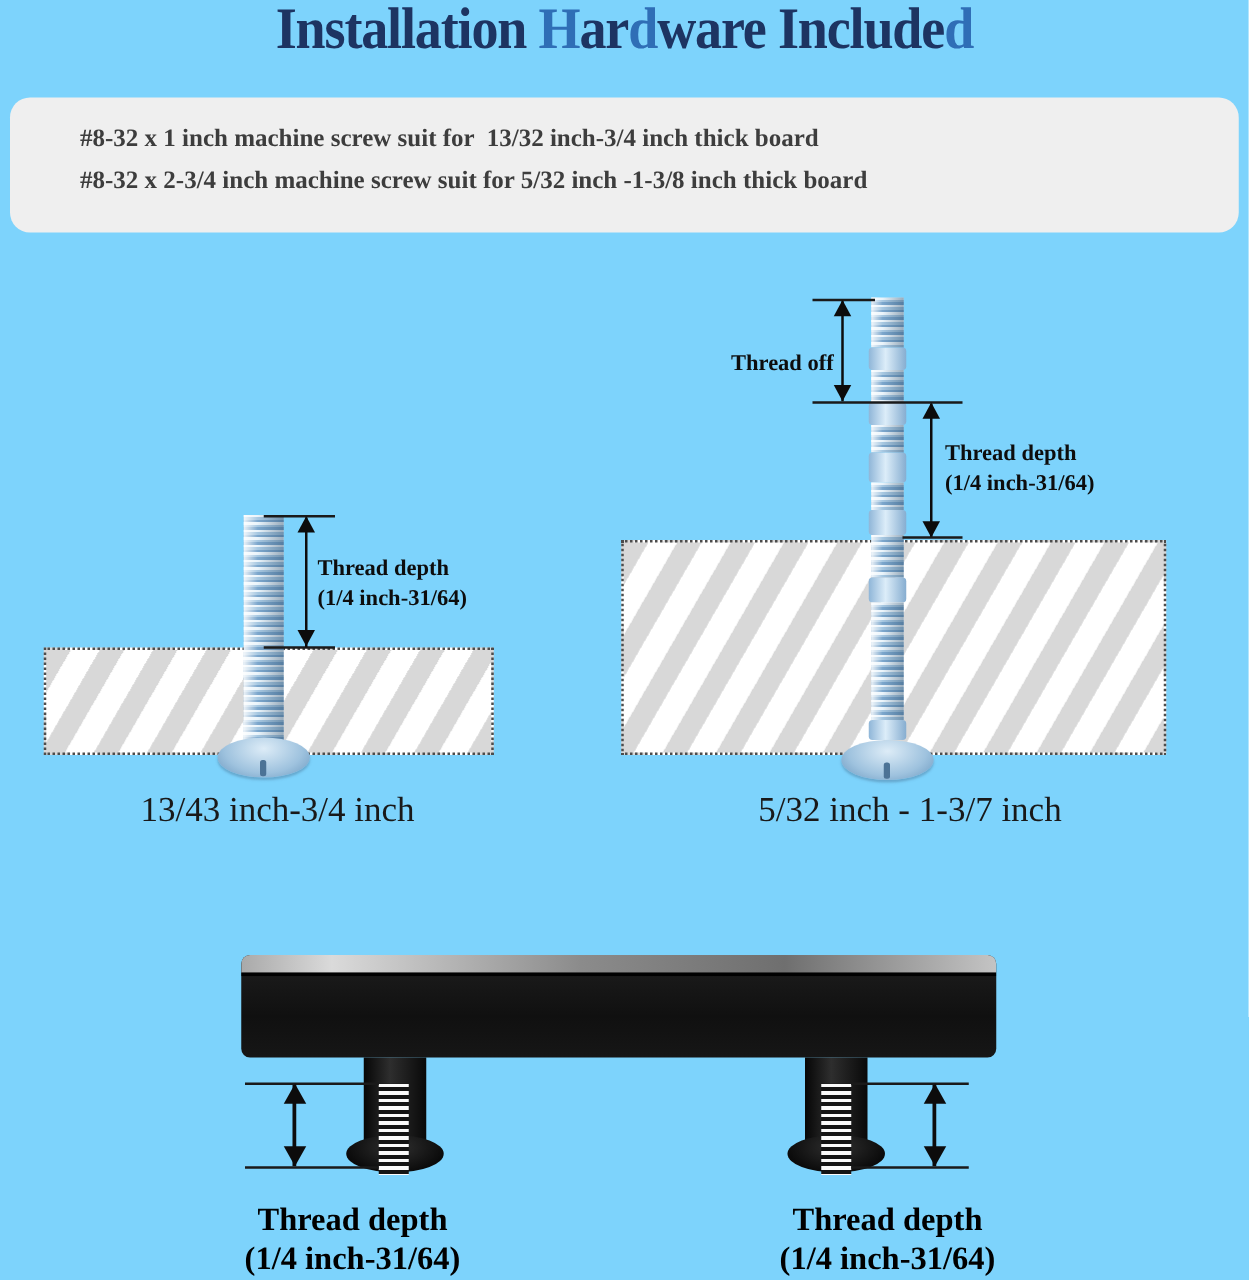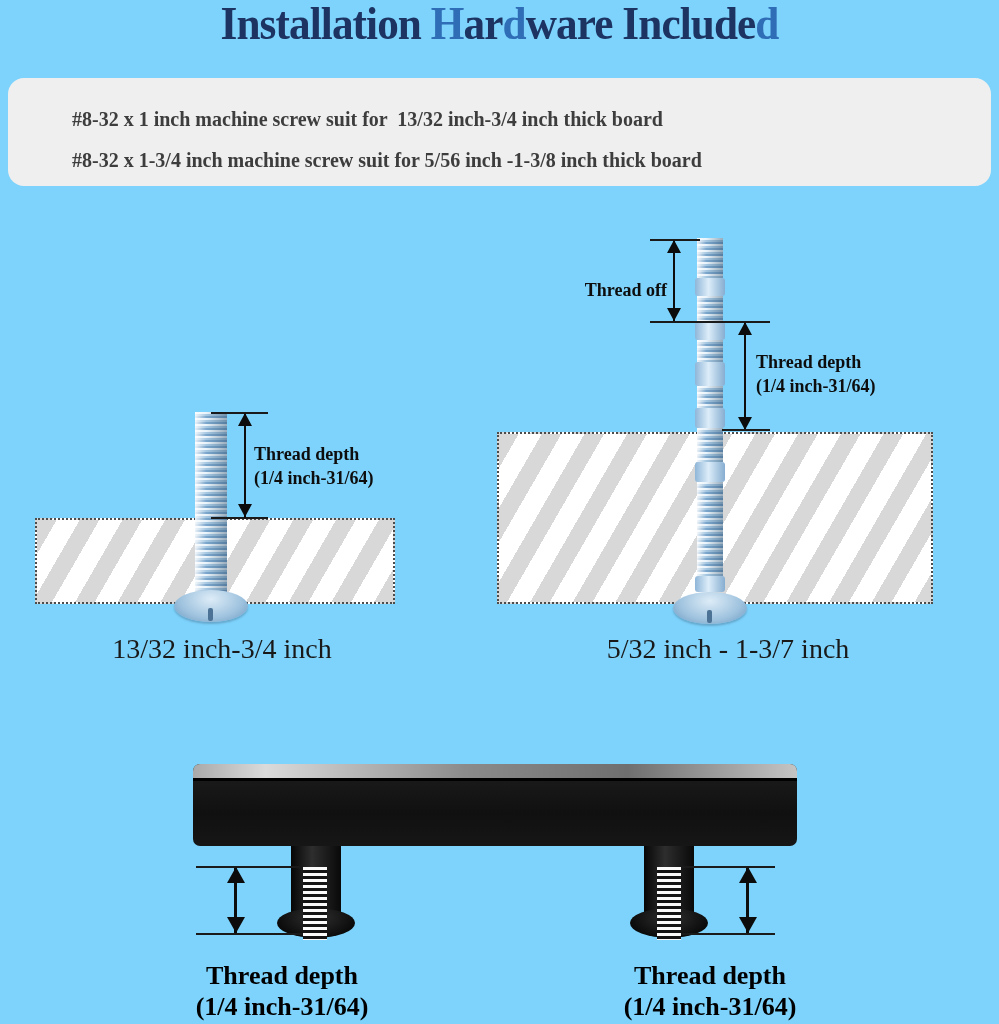--- a/index.html
+++ b/index.html
@@ -12,21 +12,21 @@
     position:absolute;left:0;right:0;top:-4px;margin:0;text-align:center;
     font-size:47px;font-weight:700;letter-spacing:-1px;white-space:pre;
     transform:scaleX(.92);transform-origin:50% 50%;
   }
   
   .spec-box{
     position:absolute;left:8px;top:78px;width:983px;height:108px;
     background:#efefef;border-radius:16px;
   }
   .spec-box p{
-    margin:8px;padding-left:56px;white-space:pre;
+    margin:0;padding-left:56px;white-space:pre;
     font-size:20px;font-weight:700;color:#3d3d3d;line-height:33px;
   }
   .spec-box p:first-child{padding-top:17px;}
   
   .board{
     position:absolute;border:2px dotted #4c4c4c;
     background:repeating-linear-gradient(120deg,#d8d8d8 0 17px,#ffffff 17px 37px);
   }
   .board-left{left:35px;top:518px;width:356px;height:82px;}
   .board-right{left:497px;top:432px;width:432px;height:168px;}
@@ -86,40 +86,40 @@
 </style>
 </head>
 <body>
 
 <div class="canvas">
 
   <h1 class="title"><span style="color: rgb(29, 52, 98);">Installation </span><span style="color: rgb(47, 110, 182);">H</span><span style="color: rgb(29, 52, 98);">ar</span><span style="color: rgb(47, 110, 182);">d</span><span style="color: rgb(29, 52, 98);">ware Include</span><span style="color: rgb(47, 110, 182);">d</span></h1>
 
   <div class="spec-box">
     <p>#8-32 x 1 inch machine screw suit for  13/32 inch-3/4 inch thick board</p>
-    <p>#8-32 x 1-3/4 inch machine screw suit for 5/56 inch -1-3/8 inch thick board</p>
+    <p>#8-32 x 2-3/4 inch machine screw suit for 5/32 inch -1-3/8 inch thick board</p>
   </div>
 
   <div class="board board-left"></div>
 
   <div class="thread-seg" style="left:195px;top:412px;height:186px;"></div>
   <div class="screw-head" style="left:174px;top:590px;"></div>
   <div class="screw-slot" style="left:208px;top:608px;"></div>
 
   <div class="hline" style="left:211px;top:412px;width:57px;"></div>
   <div class="hline" style="left:211px;top:517px;width:57px;"></div>
   <div class="vline" style="left:244px;top:414px;height:104px;"></div>
   <div class="tri up-sm" style="left:238px;top:413px;"></div>
   <div class="tri dn-sm" style="left:238px;top:504px;"></div>
   <div class="small-label" style="left:254px;top:442px;">
     <div>Thread depth</div>
     <div>(1/4 inch-31/64)</div>
   </div>
 
-  <div class="caption" style="left:57px;top:633px;">13/32 inch-3/4 inch</div>
+  <div class="caption" style="left:57px;top:633px;">13/43 inch-3/4 inch</div>
 
   <div class="board board-right"></div>
 
   <div class="thread-seg narrow" style="left:697px;top:238px;height:40px;"></div>
   <div class="smooth-seg" style="left:695px;top:278px;height:18px;"></div>
   <div class="thread-seg narrow" style="left:697px;top:296px;height:26px;"></div>
   <div class="smooth-seg" style="left:695px;top:322px;height:18px;"></div>
   <div class="thread-seg narrow" style="left:697px;top:340px;height:22px;"></div>
   <div class="smooth-seg" style="left:695px;top:362px;height:24px;"></div>
   <div class="thread-seg narrow" style="left:697px;top:386px;height:22px;"></div>

